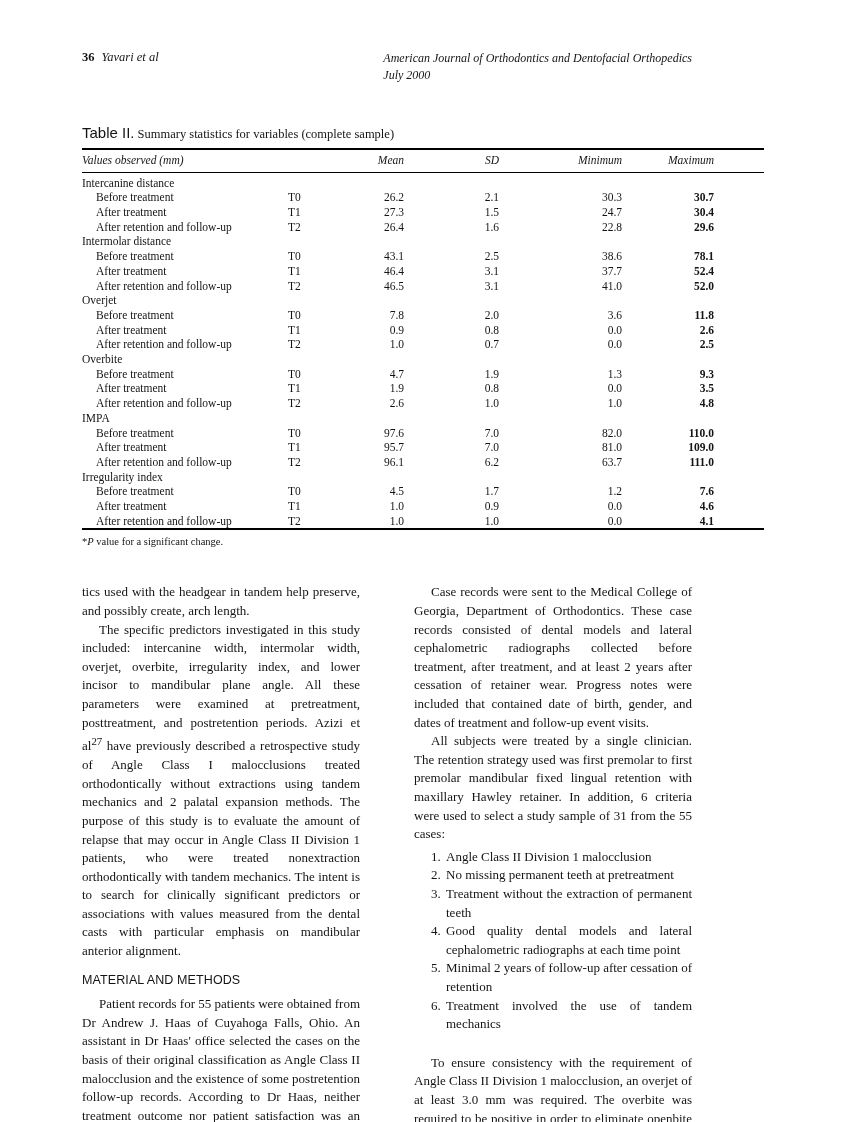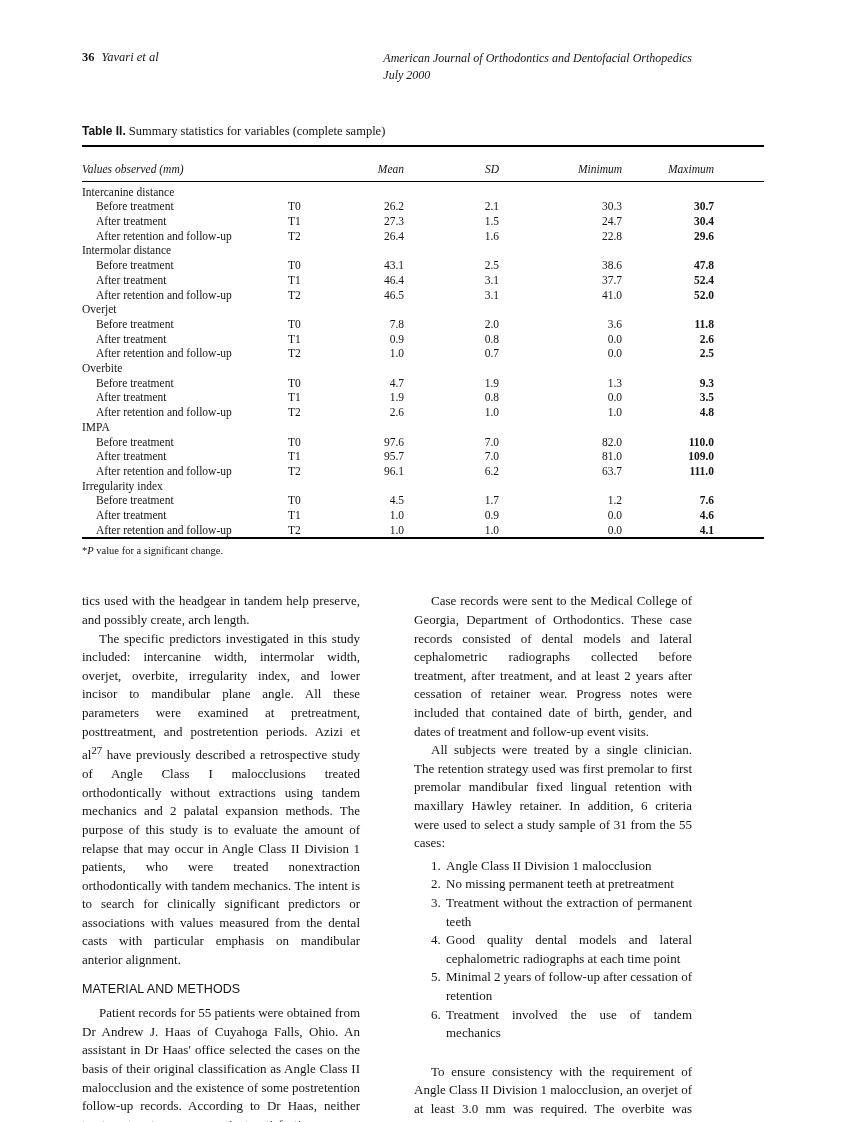--- a/index.html
+++ b/index.html
@@ -23,35 +23,35 @@
     font-size: 12.5px;
   }
   .rh-left { white-space: nowrap; }
   .page-num { font-weight: bold; }
   .authors { font-style: italic; margin-left: 7px; }
   .rh-right { text-align: left; font-style: italic; font-size: 12px; line-height: 1.4; }
 
   
   .table-block { margin-top: 40px; }
   .table-caption { font-size: 12.5px; margin-bottom: 6px; }
-  .tbl-label { font-family: "Liberation Sans", sans-serif; font-weight: bold; font-size: 12px; }
+  .tbl-label { font-family: "Liberation Sans", sans-serif; font-weight: normal; font-size: 15px; }
   .tbl-title { margin-left: 3px; }
   table.stats-table {
     width: 682px;
     border-collapse: collapse;
     border-top: 2.5px solid #000;
     border-bottom: 2px solid #000;
     font-size: 11.5px;
   }
   thead th {
     font-style: italic;
     font-weight: normal;
     text-align: left;
     border-bottom: 1px solid #000;
-    padding: 16px 0 5px 0;
+    padding: 4px 0 5px 0;
     line-height: 13px;
     margin-top: 48px;
   }
   thead th.c-mean, thead th.c-sd, thead th.c-min, thead th.c-max { text-align: right; }
   thead th.c-max { padding-right: 50px; }
   tbody td { padding: 0; line-height: 14.7px; vertical-align: bottom; }
   td.c-time { padding-left: 6px; }
   td.c-mean, td.c-sd, td.c-min, td.c-max { text-align: right; }
   td.c-max { padding-right: 50px; font-weight: bold; }
   tr.group-row td { padding-left: 0; }
@@ -158,21 +158,21 @@
           </tr>
           <tr class="group-row">
             <td colspan="6" class="c-var">Intermolar distance</td>
           </tr>
           <tr class="data-row">
             <td class="c-var">Before treatment</td>
             <td class="c-time">T0</td>
             <td class="c-mean">43.1</td>
             <td class="c-sd">2.5</td>
             <td class="c-min">38.6</td>
-            <td class="c-max">47.8</td>
+            <td class="c-max">78.1</td>
           </tr>
           <tr class="data-row">
             <td class="c-var">After treatment</td>
             <td class="c-time">T1</td>
             <td class="c-mean">46.4</td>
             <td class="c-sd">3.1</td>
             <td class="c-min">37.7</td>
             <td class="c-max">52.4</td>
           </tr>
           <tr class="data-row">

